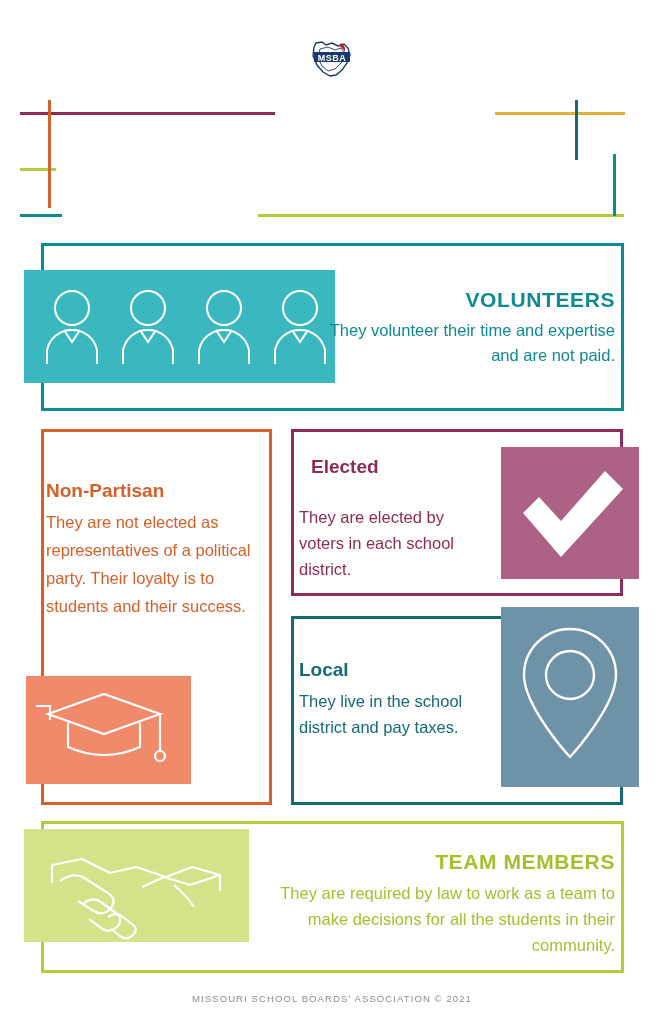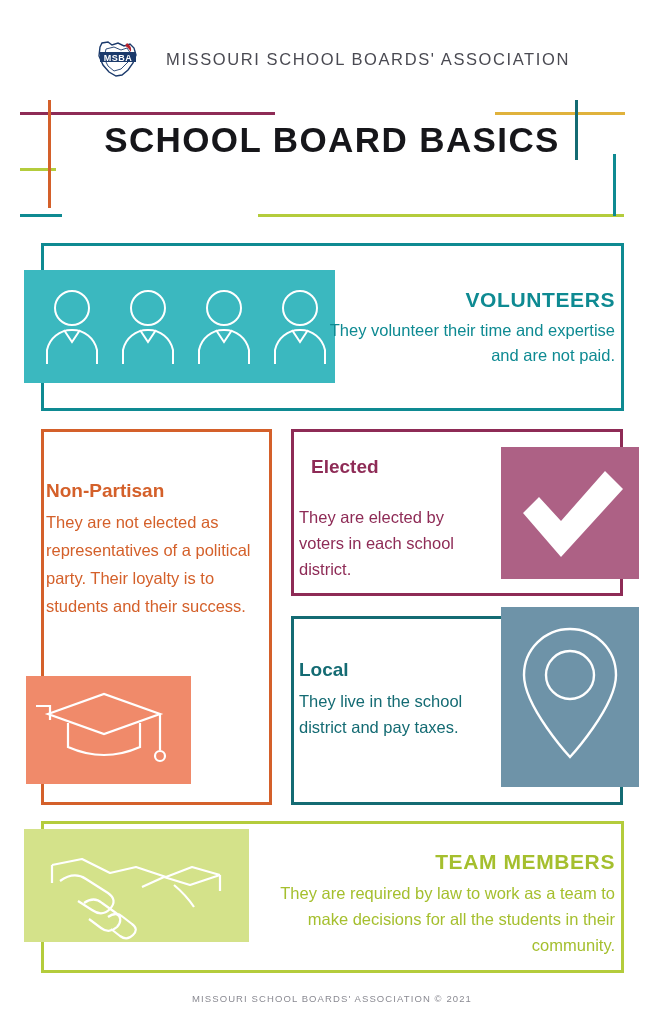--- a/index.html
+++ b/index.html
@@ -226,36 +226,34 @@
 <div class="header">
   <div class="logo">
     <svg class="illus" width="48" height="40" viewBox="0 0 48 40" aria-hidden="true">
       <path d="M6 8 L8 4 L14 3 L18 6 L24 4 L30 7 L36 5 L40 9 L42 16 L39 24 L34 31 L28 36 L22 37 L15 33 L9 26 L5 17 Z" fill="none" stroke="#1b3a6b" stroke-width="1.4"></path>
       <path d="M12 10 L20 8 L27 11 L33 9 L37 15 L34 23 L27 30 L20 32 L14 27 L10 19 Z" fill="none" stroke="#1b3a6b" stroke-width="0.9"></path>
       <rect x="6" y="13" width="36" height="10" fill="#1b3a6b"></rect>
       <text x="24" y="21.5" font-family="'Liberation Sans', sans-serif" font-size="9" font-weight="bold" fill="#ffffff" text-anchor="middle" letter-spacing="0.5">MSBA</text>
       <path d="M33 4 q5 3 4 9 q-3 -5 -6 -6 Z" fill="#b3202b"></path>
     </svg>
   </div>
-  <div class="org-name">MISSOURI SCHOOL BOARDS' ASSOCIATION</div>
 </div>
 
 <div class="title-block">
 
   <div class="rule" style="left:20px; top:16px; width:255px; height:3px; background:#8e2b56;"></div>
   <div class="rule" style="left:20px; top:72px; width:36px; height:3px; background:#b4cc3c;"></div>
   <div class="rule" style="left:495px; top:16px; width:130px; height:3px; background:#e0b23c;"></div>
   <div class="rule" style="left:258px; top:118px; width:366px; height:3px; background:#b4cc3c;"></div>
   <div class="rule" style="left:20px; top:118px; width:42px; height:3px; background:#0e8a92;"></div>
 
   <div class="rule" style="left:48px; top:4px; width:3px; height:108px; background:#d4602a;"></div>
   <div class="rule" style="left:575px; top:4px; width:3px; height:60px; background:#146b73;"></div>
   <div class="rule" style="left:613px; top:58px; width:3px; height:62px; background:#0e8a92;"></div>
 
-  <div class="title-main">SCHOOL BOARD BASICS</div>
 </div>
 
 <div class="frame" id="volunteers-frame"></div>
 <div class="block" id="volunteers-img">
   <svg class="illus" width="311" height="113" viewBox="0 0 311 113" aria-hidden="true">
     <g fill="none" stroke="#ffffff" stroke-width="2">
       <g transform="translate(18,16)">
         <circle cx="30" cy="22" r="17"></circle>
         <path d="M5 78 v-14 a25 25 0 0 1 25 -20 a25 25 0 0 1 25 20 v14"></path>
         <path d="M22 44 l8 12 l8 -12"></path>

